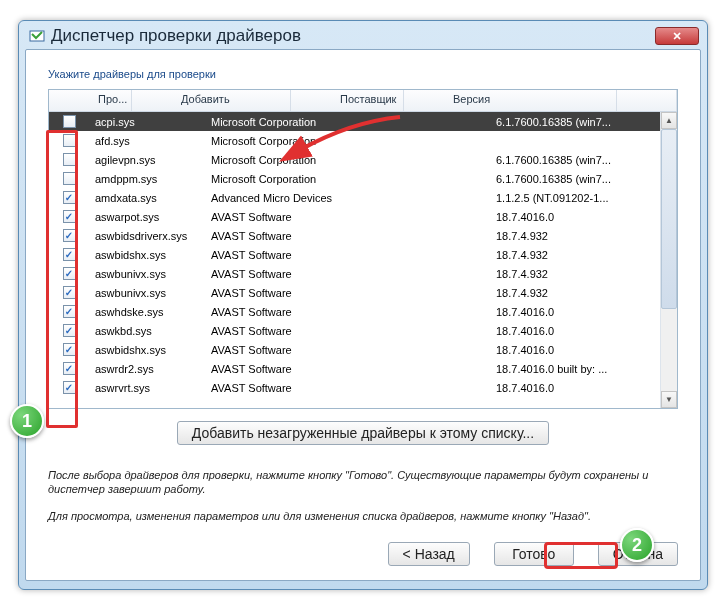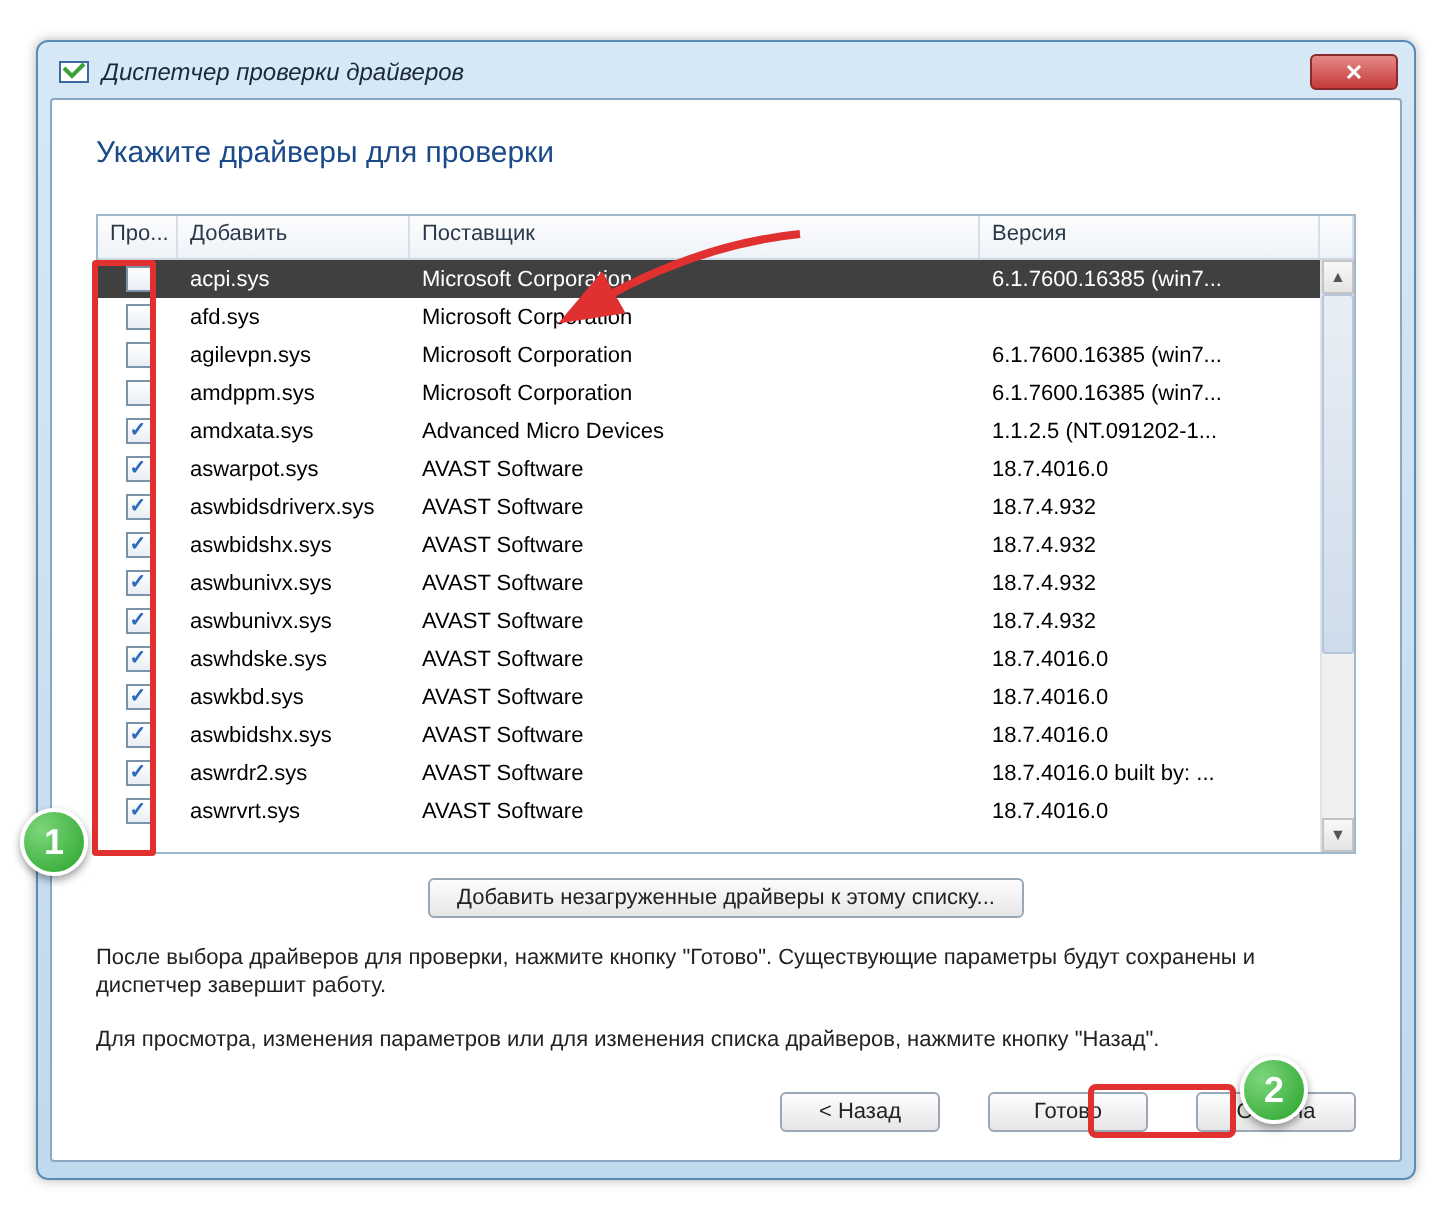--- a/index.html
+++ b/index.html
@@ -1,30 +1,30 @@
 <!DOCTYPE html>
 <html><head>
 <meta charset="utf-8">
 <style>
 * { box-sizing: border-box; margin: 0; padding: 0; font-family: "Segoe UI", Tahoma, sans-serif; font-size: 11px; }
 body { width: 725px; height: 606px; background: transparent; position: relative; }
 
 .outer-frame { position: absolute; left: 18px; top: 20px; width: 690px; height: 570px; border-radius: 6px; border: 1px solid #5a8bb5; background: linear-gradient(#d7e8f6, #c0d9ee); padding: 6px; box-shadow: 0 0 6px rgba(0,0,0,.3); }
 .titlebar { height: 22px; display: flex; align-items: center; padding: 0 2px 4px 4px; }
 .title-icon { width: 16px; height: 16px; margin-right: 6px; display: inline-flex; align-items: center; justify-content: center; }
-.title-text { color: #1a2a3a; font-size: 12px; flex: 1; font-style: italic; }
+.title-text { color: #1a2a3a; font-size: 17px; flex: 1; }
 .close-btn { width: 44px; height: 18px; border-radius: 3px; background: linear-gradient(#e58a8a, #c63a3a); border: 1px solid #8a2a2a; color: #fff; display: flex; align-items: center; justify-content: center; font-weight: bold; font-size: 10px; cursor: pointer; }
 .close-btn span { display:inline-block; }
 
 .client { background: #fff; border: 1px solid #8aa8c4; height: calc(100% - 24px); border-radius: 2px; padding: 18px 22px 14px 22px; display: flex; flex-direction: column; }
 
-.group-label { color: #1a4a8a; font-size: 15px; margin-bottom: 22px; }
+.group-label { color: #1a4a8a; font-size: 11px; margin-bottom: 9px; }
 .listbox-wrap { border: 1px solid #a0b8cc; height: 320px; display: flex; flex-direction: column; background: #fff; }
 .list-header { display: flex; background: linear-gradient(#fdfdfe, #eef2f7); border-bottom: 1px solid #cdd8e4; height: 22px; }
-.list-header .col { padding: 3px 6px; border-right: 1px solid #d6dee8; color: #2a3a4a; white-space: nowrap; overflow: hidden; }
+.list-header .col { padding: 3px 6px; border-right: 1px solid #d6dee8; color: #2a3a4a; white-space: nowrap; overflow: hidden; margin-left: 43px; }
 .col-check { width: 40px; }
 .col-driver { width: 116px; }
 .col-vendor { flex: 1; }
 .col-version { width: 170px; }
 .col-scroll { width: 17px; border-right: none; }
 
 .list-body { flex: 1; overflow: hidden; position: relative; }
 .row { display: flex; height: 19px; align-items: center; }
 .row .cell { padding: 2px 6px; white-space: nowrap; overflow: hidden; text-overflow: ellipsis; }
 .row.selected { background: #404040; color: #fff; }
@@ -36,23 +36,23 @@
 
 .chk { width: 13px; height: 13px; border: 1px solid #7a92aa; background: linear-gradient(#fff,#e8eef5); display: inline-flex; align-items: center; justify-content: center; cursor: pointer; }
 .chk.checked::after { content: "✓"; color: #2a6abf; font-size: 10px; font-weight: bold; line-height: 1; }
 
 .scrollbar { position: absolute; right: 0; top: 0; bottom: 0; width: 17px; background: #f0f0f0; border-left: 1px solid #dde4ec; }
 .scroll-btn { height: 17px; background: linear-gradient(#f8f8f8,#e4e4e4); border: 1px solid #c4c4c4; display:flex; align-items:center; justify-content:center; font-size:8px; color:#555; cursor:pointer;}
 .scroll-thumb { position:absolute; top:17px; left:0; right:0; height: 180px; background: linear-gradient(#e8eef5,#cfdceb); border:1px solid #b4c6d8; border-radius:2px; cursor:pointer;}
 .scroll-btn.down { position:absolute; bottom:0; left:0; right:0;}
 
 .add-btn-row { display:flex; justify-content:center; margin-top: 12px; }
-.wbtn { background: linear-gradient(#fdfdfd,#e6e6e6); border: 1px solid #9aa8b6; border-radius: 3px; padding: 3px 14px; font-size: 11px; color:#222; cursor:pointer; min-width: 80px; }
-
-.info-text { margin-top: 13px; color: #222; line-height: 1.3; }
+.wbtn { background: linear-gradient(#fdfdfd,#e6e6e6); border: 1px solid #9aa8b6; border-radius: 3px; padding: 3px 14px; font-size: 14px; color:#222; cursor:pointer; min-width: 80px; }
+
+.info-text { margin-top: 23px; color: #222; line-height: 1.3; font-style: italic; }
 .info-text p { margin-bottom: 12px; }
 
 .button-row { margin-top: auto; display:flex; justify-content:flex-end; gap: 24px; padding-top: 6px; }
 
 
 .red-box { position:absolute; border: 3px solid #e03030; border-radius: 2px; pointer-events:none; }
 .red-box.checks { left: 46px; top: 130px; width: 32px; height: 298px; }
 .red-box.gotovo { left: 544px; top: 542px; width: 74px; height: 27px; border-radius:4px; }
 .badge { position:absolute; width: 34px; height: 34px; border-radius: 50%; background: radial-gradient(circle at 30% 30%, #7bd67b, #2aa32a); border: 2px solid #fff; box-shadow: 0 2px 4px rgba(0,0,0,.4); color:#fff; font-size:18px; font-weight:bold; display:flex; align-items:center; justify-content:center; }
 .badge.b1 { left: 10px; top: 404px; }

